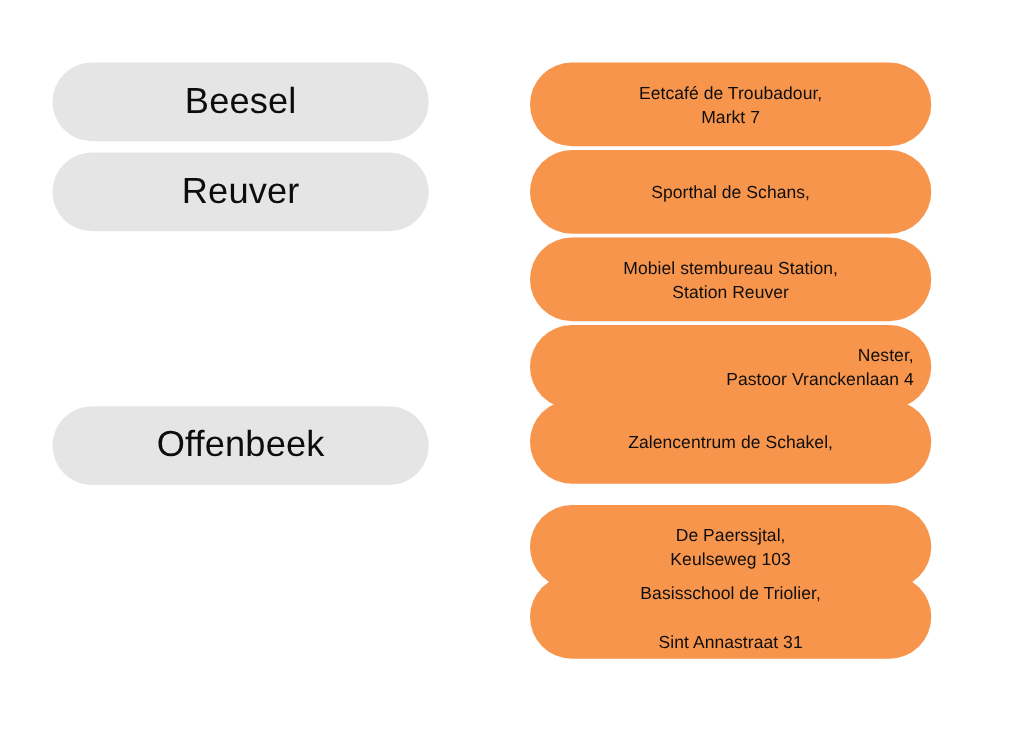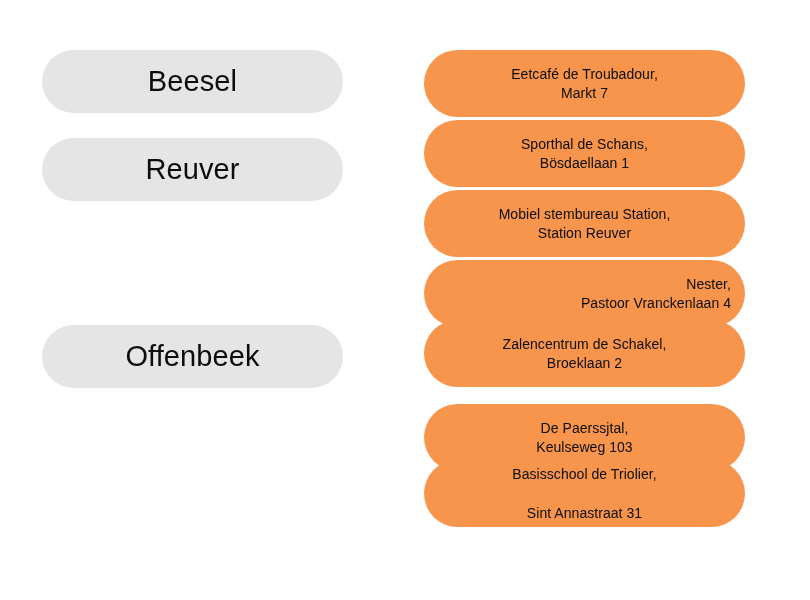--- a/index.html
+++ b/index.html
@@ -40,21 +40,21 @@
   .pill-village {
     left: 42px;
     width: 301px;
     height: 63px;
     background: #e5e5e5;
     font-size: 29px;
     font-weight: 400;
     letter-spacing: 0.1px;
   }
   .village-0 { top: 50px; }
-  .village-1 { top: 138px; }
+  .village-1 { top: 122px; }
   .village-2 { top: 325px; }
 
   
   .pill-location {
     left: 424px;
     width: 321px;
     height: 67px;
     background: #f7954d;
     font-size: 14px;
     font-weight: 400;
@@ -88,36 +88,34 @@
     <span class="pill-line">Offenbeek</span>
   </div>
 
   <div class="pill pill-location loc-0">
     <span class="pill-line">Eetcafé de Troubadour,</span>
     <span class="pill-line">Markt 7</span>
   </div>
 
   <div class="pill pill-location loc-1">
     <span class="pill-line">Sporthal de Schans,</span>
-    <span class="pill-line">Bösdaellaan 1</span>
   </div>
 
   <div class="pill pill-location loc-2">
     <span class="pill-line">Mobiel stembureau Station,</span>
     <span class="pill-line">Station Reuver</span>
   </div>
 
   <div class="pill pill-location loc-3">
     <span class="pill-line">Nester,</span>
     <span class="pill-line">Pastoor Vranckenlaan 4</span>
   </div>
 
   <div class="pill pill-location loc-4">
     <span class="pill-line">Zalencentrum de Schakel,</span>
-    <span class="pill-line">Broeklaan 2</span>
   </div>
 
   <div class="pill pill-location loc-5">
     <span class="pill-line">De Paerssjtal,</span>
     <span class="pill-line">Keulseweg 103</span>
   </div>
 
   <div class="pill pill-location loc-6">
     <span class="pill-line">Basisschool de Triolier,</span>
     <span class="pill-line">Sint Annastraat 31</span>

